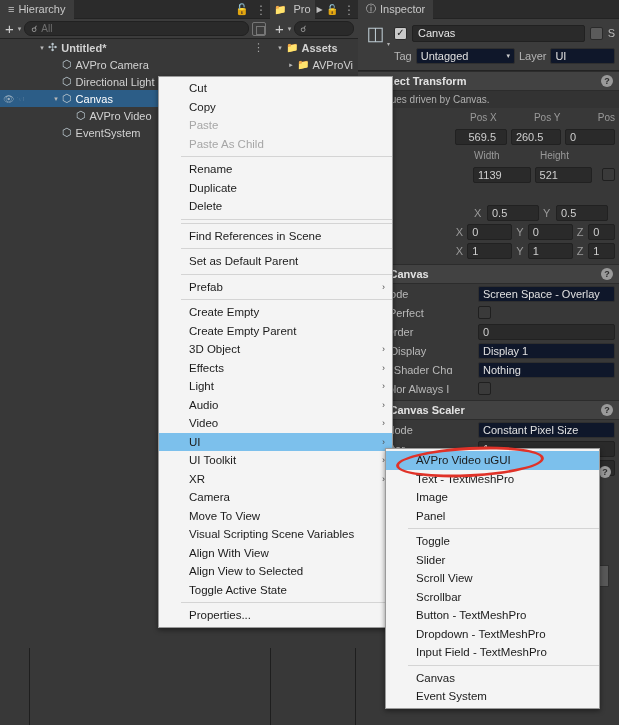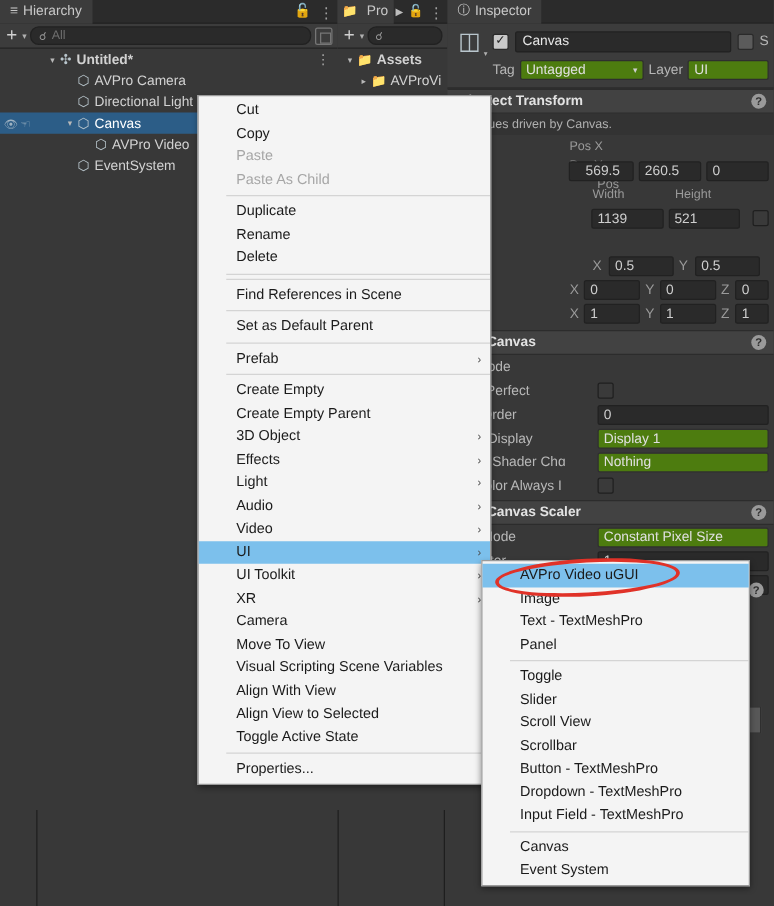--- a/index.html
+++ b/index.html
@@ -99,21 +99,21 @@
   }
   .chk.empty { background: #5b5b5b; color: transparent; }
   .namefield {
     flex: 1; height: 17px; background: #2a2a2a; border: 1px solid #212121;
     border-radius: 2px; display: flex; align-items: center; padding: 0 5px;
     color: #e6e6e6; font-size: 11px;
   }
   .insp-row2 { display: flex; align-items: center; gap: 4px; height: 18px; margin-top: 4px; padding-left: 32px; }
   .lbl { color: #b6b6b6; font-size: 11px; }
   .dropdown {
-    height: 16px; background: #4d7c0f; border: 1px solid #2f2f2f; border-radius: 2px;
+    height: 16px; background: #0f172a; border: 1px solid #2f2f2f; border-radius: 2px;
     display: flex; align-items: center; padding: 0 4px; color: #e0e0e0; font-size: 11px;
     position: relative;
   }
   .dropdown .dcar { position: absolute; right: 4px; font-size: 7px; color: #d0d0d0; }
 
   .comp-head {
     height: 20px; background: #424242; border-top: 1px solid #2c2c2c;
     border-bottom: 1px solid #2c2c2c; display: flex; align-items: center;
     gap: 5px; padding: 0 5px; position: relative; color: #e2e2e2; font-weight: bold; font-size: 11px;
   }
@@ -309,21 +309,21 @@
     </div>
 
     <div class="comp-head">
       <span class="foldcar">▾</span>
       <span class="ico" style="color:#c8c8c8;font-size:11px;">✥</span>
       <span>Rect Transform</span>
       <span class="help-q">?</span>
     </div>
     <div class="note-bar">ne values driven by Canvas.</div>
 
-    <div class="prop-row" style="padding-left:0;flex-direction:column;">
+    <div class="prop-row" style="padding-left:0;">
       <div style="width:112px;"></div>
       <span class="minihdr" style="width:62px;">Pos X</span>
       <span class="minihdr" style="width:62px;">Pos Y</span>
       <span class="minihdr">Pos</span>
     </div>
     <div class="prop-row" style="padding-left:0;">
       <div style="width:112px;"></div>
       <div class="numfield" style="width:58px;padding-left:12px;">569.5</div>
       <div class="numfield" style="width:58px;">260.5</div>
       <div class="numfield" style="width:58px;">0</div>
@@ -370,20 +370,21 @@
     </div>
 
     <div class="comp-head" style="margin-top:4px;">
       <span class="foldcar">▾</span>
       <div class="chk">✓</div>
       <span>Canvas</span>
       <span class="help-q">?</span>
     </div>
     <div class="prop-row">
       <span class="prop-lbl">der Mode</span>
+      <div class="dropdown wide-dd">Screen Space - Overlay</div>
     </div>
     <div class="prop-row">
       <span class="prop-lbl">Pixel Perfect</span>
       <div class="smallchk"></div>
     </div>
     <div class="prop-row">
       <span class="prop-lbl">Sort Order</span>
       <div class="numfield wide-dd">0</div>
     </div>
     <div class="prop-row">
@@ -434,24 +435,24 @@
         <span>Copy</span>
       </div>
       <div class="mi dis">
         <span>Paste</span>
       </div>
       <div class="mi dis">
         <span>Paste As Child</span>
       </div>
       <div class="msep"></div>
       <div class="mi">
+        <span>Rename</span>
+      </div>
+      <div class="mi">
         <span>Duplicate</span>
-      </div>
-      <div class="mi">
-        <span>Rename</span>
       </div>
       <div class="mi">
         <span>Delete</span>
       </div>
       <div class="msep"></div>
       <div class="msep"></div>
       <div class="mi">
         <span>Find References in Scene</span>
       </div>
       <div class="msep"></div>
@@ -524,26 +525,26 @@
       <div class="mi">
         <span>Properties...</span>
       </div>
     </div>
 
   <div class="ctxmenu" id="ctx-sub">
       <div class="mi hl">
         <span>AVPro Video uGUI</span>
       </div>
       <div class="mi">
+        <span>Text - TextMeshPro</span>
+      </div>
+      <div class="mi">
         <span>Image</span>
       </div>
       <div class="mi">
-        <span>Text - TextMeshPro</span>
-      </div>
-      <div class="mi">
         <span>Panel</span>
       </div>
       <div class="msep"></div>
       <div class="mi">
         <span>Toggle</span>
       </div>
       <div class="mi">
         <span>Slider</span>
       </div>
       <div class="mi">

